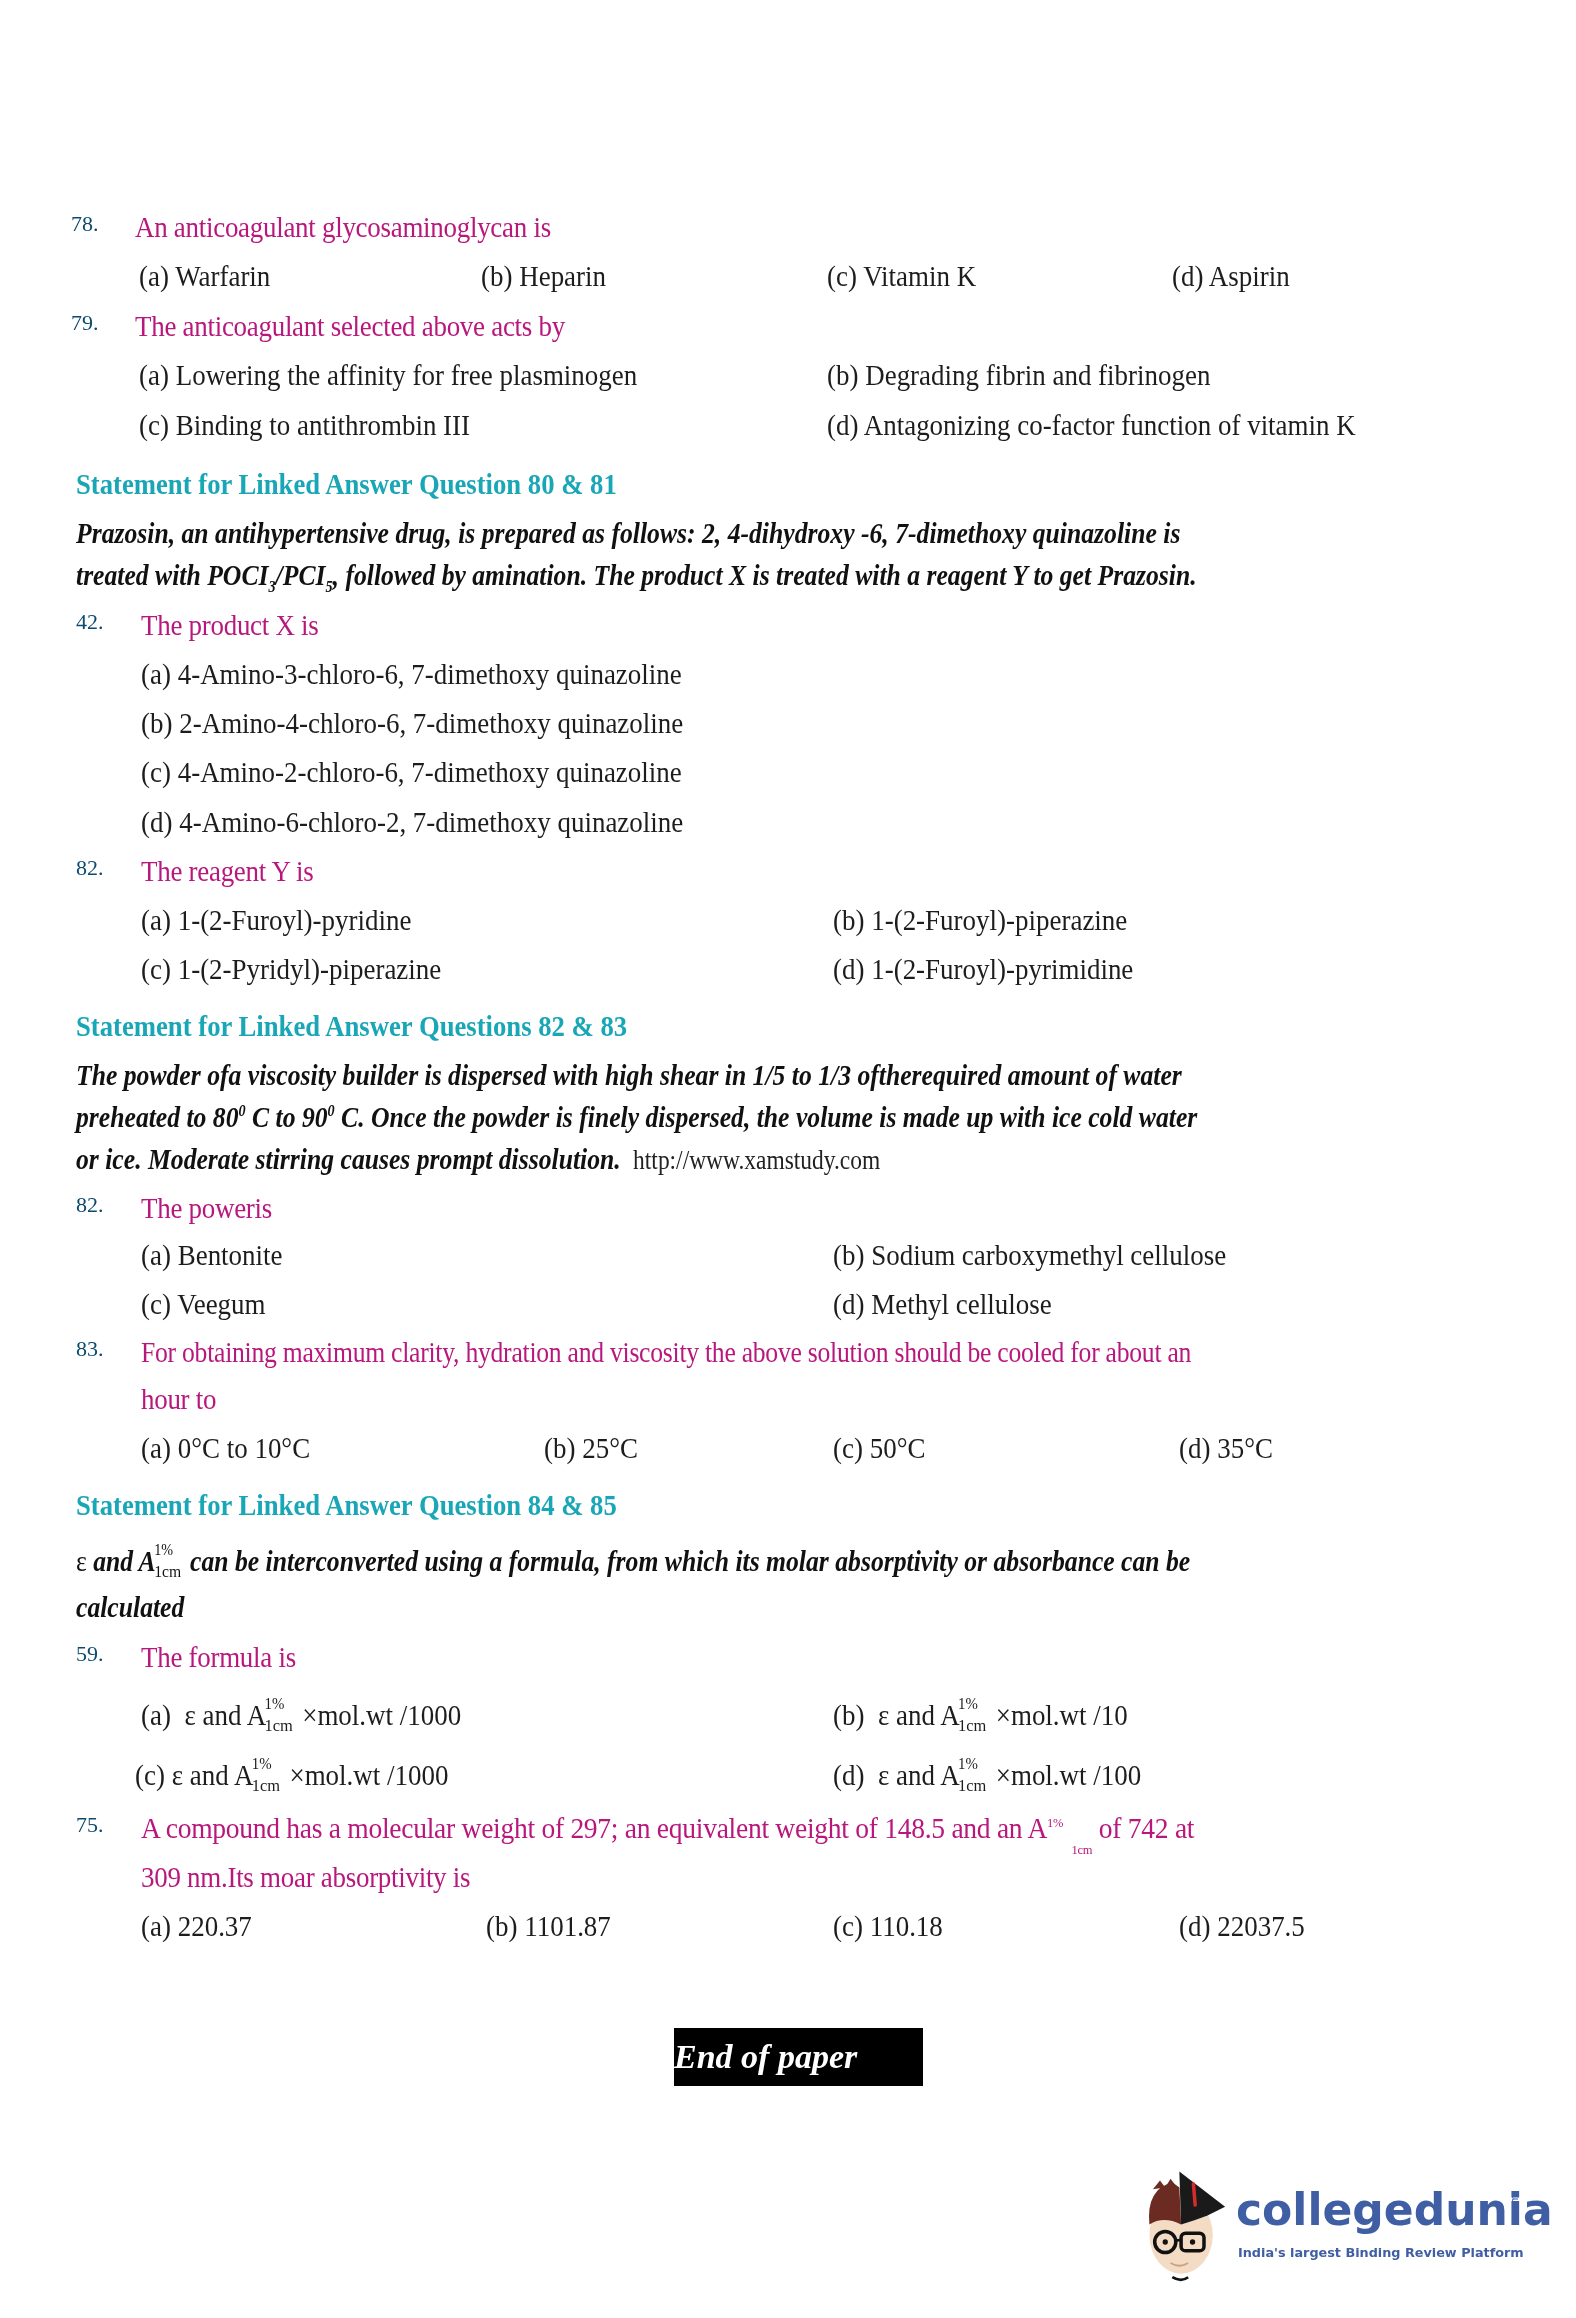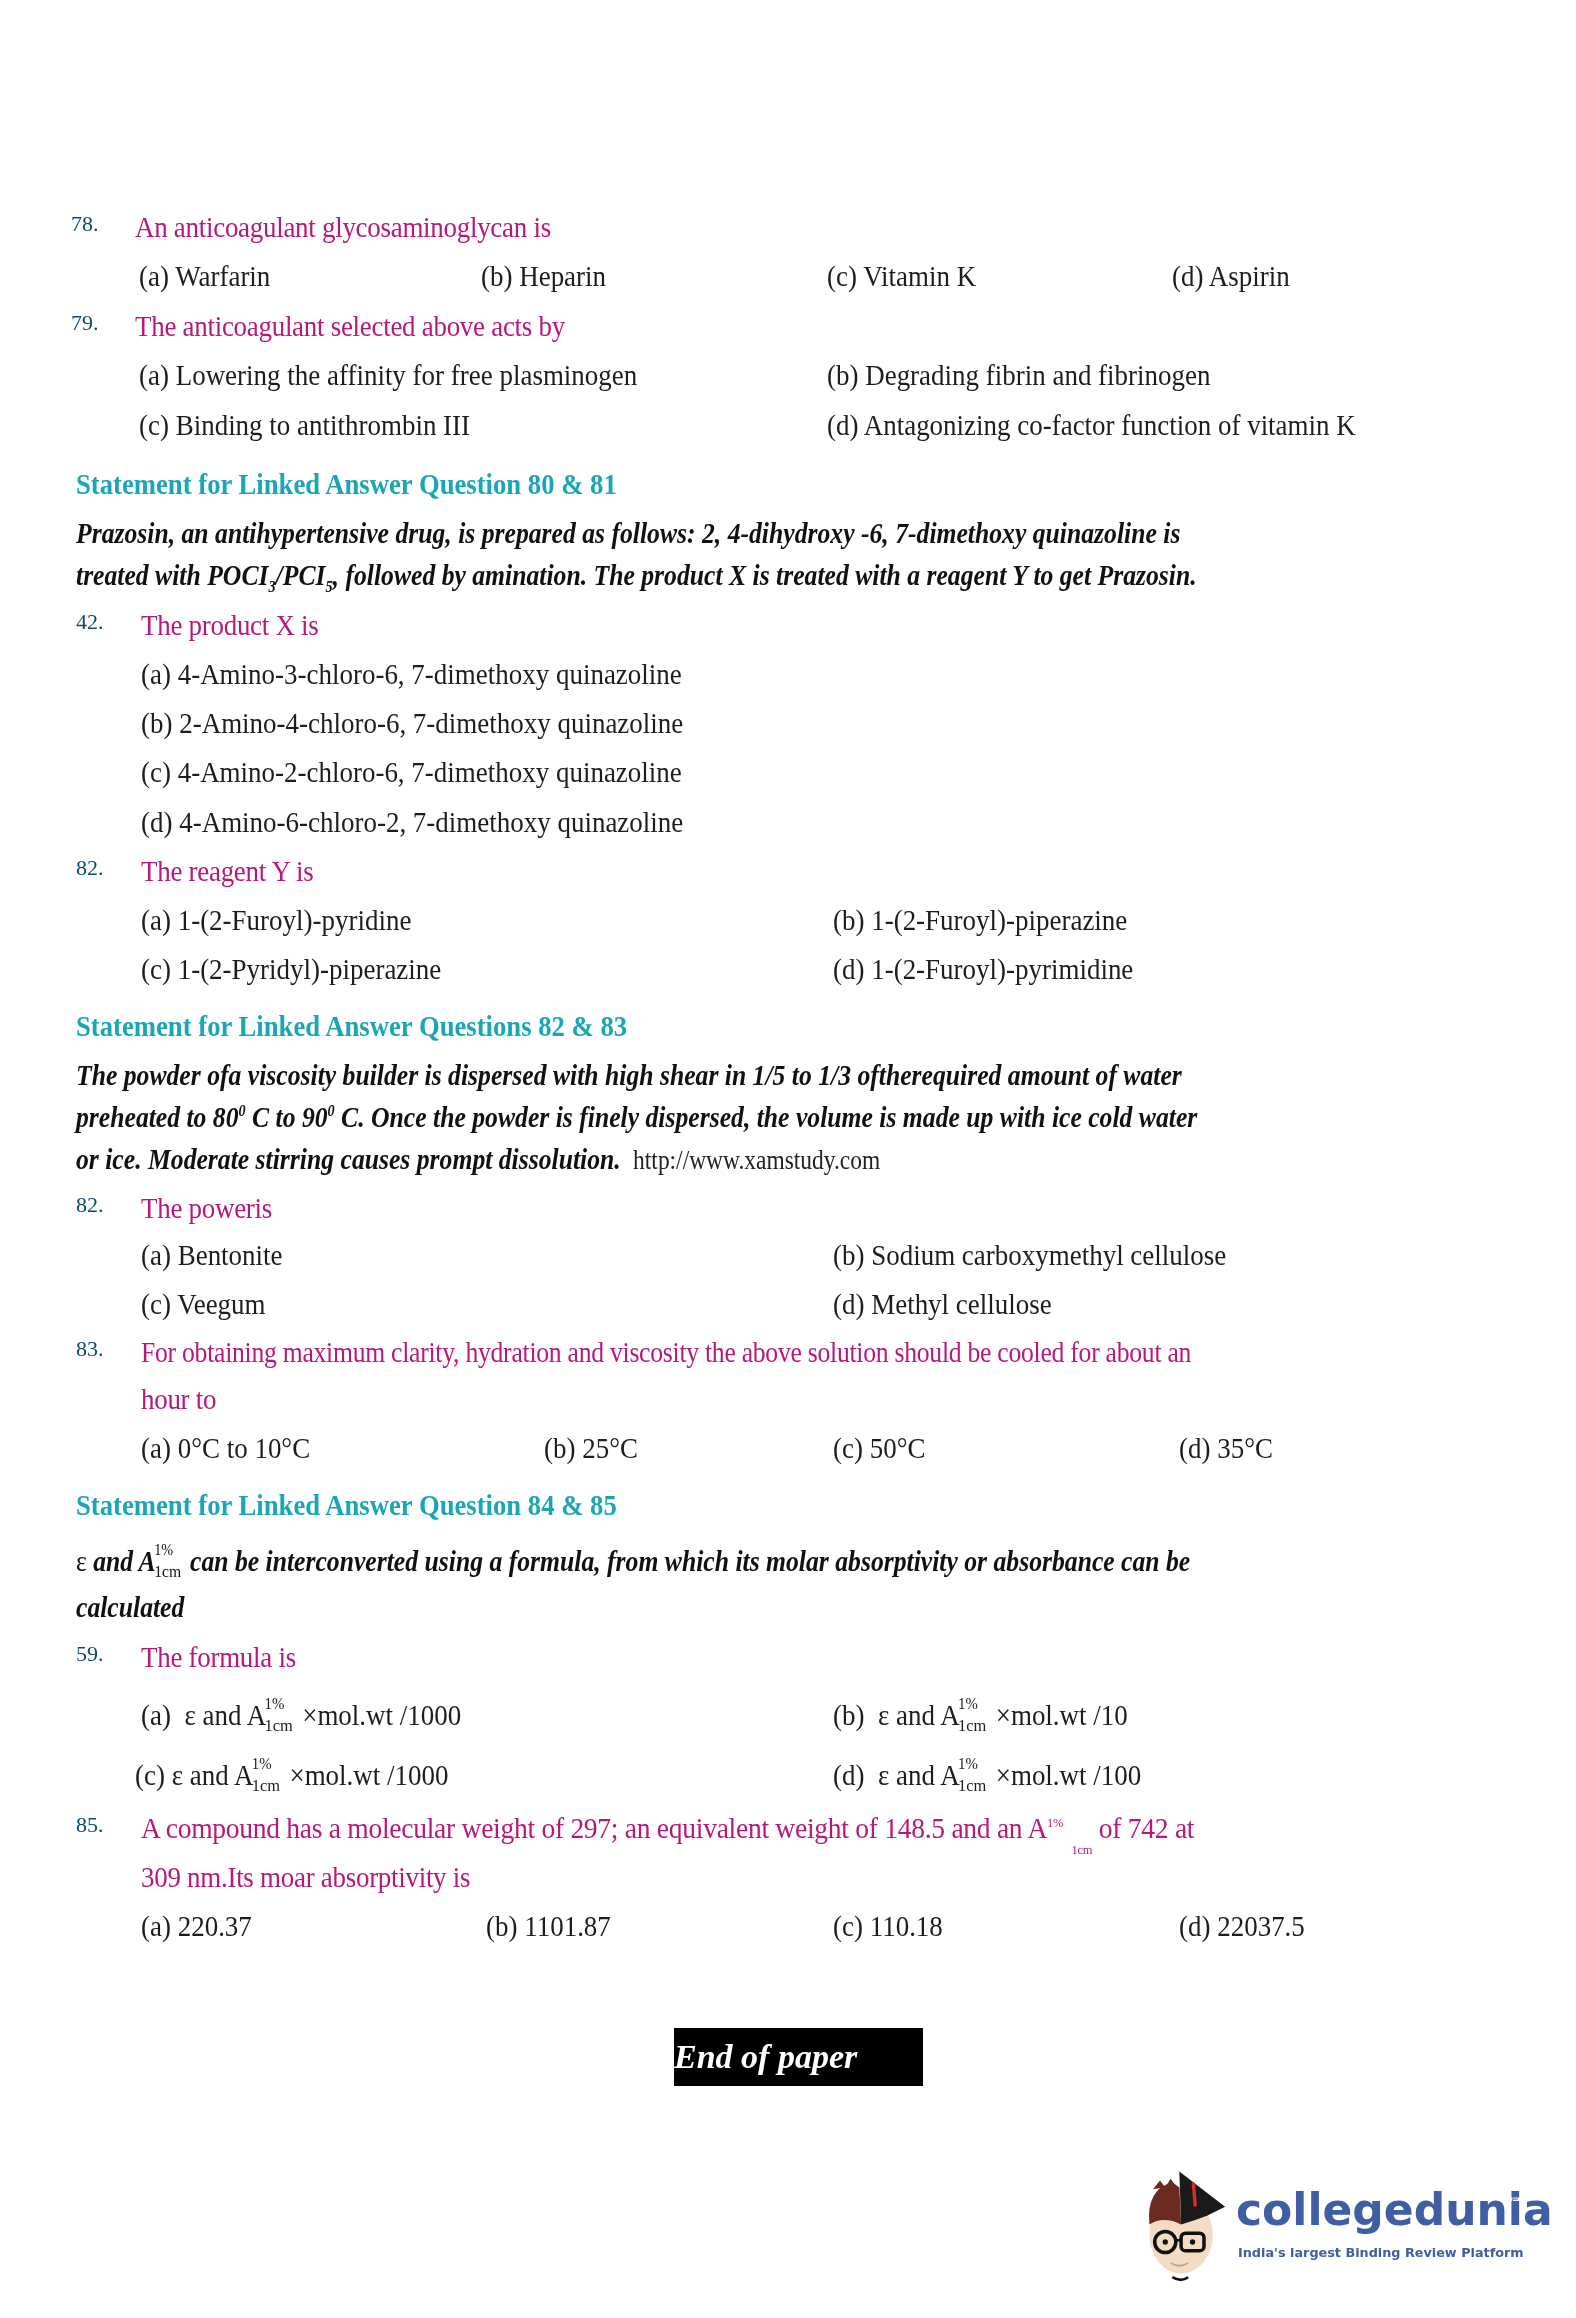--- a/index.html
+++ b/index.html
@@ -100,21 +100,21 @@
 <div class="line opt" style="left:833px;top:1701px">
   <span>(b)</span>&nbsp;&nbsp;<span>ε and A</span><span class="stack"><span class="top">1%</span><span class="bot">1cm</span></span><span>×mol.wt /10</span>
 </div>
 <div class="line opt" style="left:135px;top:1761px">
   <span>(c)</span>&nbsp;<span>ε and A</span><span class="stack"><span class="top">1%</span><span class="bot">1cm</span></span><span>×mol.wt /1000</span>
 </div>
 <div class="line opt" style="left:833px;top:1761px">
   <span>(d)</span>&nbsp;&nbsp;<span>ε and A</span><span class="stack"><span class="top">1%</span><span class="bot">1cm</span></span><span>×mol.wt /100</span>
 </div>
 
-<div class="line qnum" style="left:76px;top:1814px">85.</div>
+<div class="line qnum" style="left:76px;top:1814px">75.</div>
 <div class="line q" style="left:141px;top:1814px;transform:scaleX(0.95)">
   <span>A compound has a molecular weight of 297; an equivalent weight of 148.5 and an A</span><sup style="font-size:13.2px">1%</sup><sub style="font-size:13.2px;margin-left:8.8px;position:relative;top:8.8px">1cm</sub><span> of 742 at</span>
 </div>
 <div class="line q" style="left:141px;top:1863px">309 nm.Its moar absorptivity is</div>
 <div class="line opt" style="left:141px;top:1912px">(a) 220.37</div>
 <div class="line opt" style="left:486px;top:1912px">(b) 1101.87</div>
 <div class="line opt" style="left:833px;top:1912px">(c) 110.18</div>
 <div class="line opt" style="left:1179px;top:1912px">(d) 22037.5</div>
 
 <div class="end-box">

